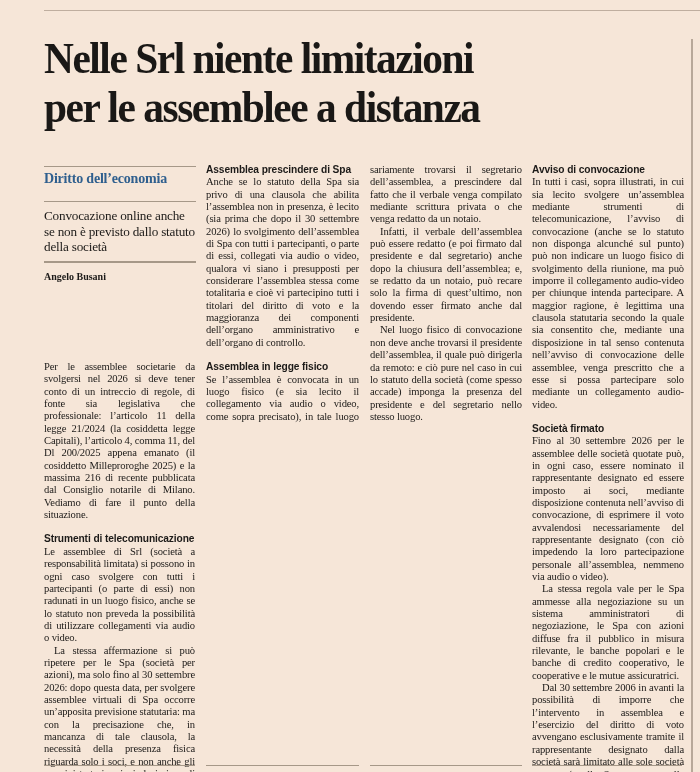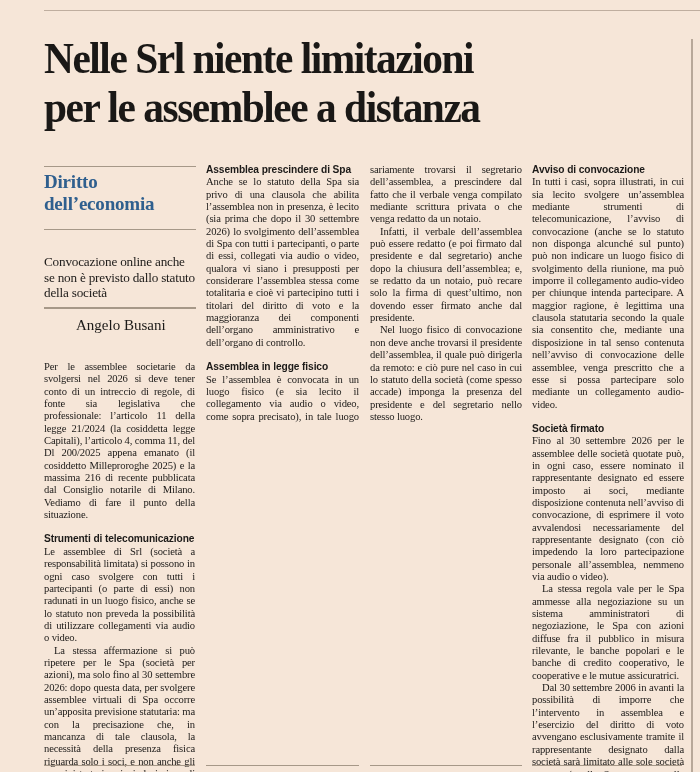--- a/index.html
+++ b/index.html
@@ -14,23 +14,23 @@
   .right-rule { position: absolute; left: 691px; top: 39px; width: 2px; height: 733px; background: #b8a899; }
   .headline {
     position: absolute; left: 44px; top: 34px; width: 620px;
     font-family: "Liberation Serif", serif; font-weight: bold;
     font-size: 45px; line-height: 49px; letter-spacing: -1.6px;
     transform: scaleX(0.92); transform-origin: left top;
     color: #1a1816;
   }
   .sidebar { position: absolute; left: 44px; top: 166px; width: 152px; }
   .rule { height: 1px; background: #a69888; }
-  .section-label { font-size: 19px; font-weight: bold; color: #2f5f8e; padding: 4px 0 14px 0; letter-spacing: -0.2px; }
-  .summary { font-size: 13.2px; line-height: 15.5px; padding: 6px 0 6px 0; letter-spacing: -0.2px; margin-top: 18px; }
-  .author { font-size: 15px; font-weight: normal; padding: 8px 0 0 0; margin-left: 32px; }
+  .section-label { font-size: 14px; font-weight: bold; color: #2f5f8e; padding: 4px 0 14px 0; letter-spacing: -0.2px; }
+  .summary { font-size: 13.2px; line-height: 15.5px; padding: 6px 0 6px 0; letter-spacing: -0.2px; }
+  .author { font-size: 10px; font-weight: bold; padding: 8px 0 0 0; }
   .col { position: absolute; font-size: 10.6px; line-height: 12.35px; text-align: justify; letter-spacing: -0.15px; }
   .col p { margin: 0; text-indent: 10px; }
   .col p.noindent { text-indent: 0; }
   .col .subhead { font-family: "Liberation Sans", "DejaVu Sans", sans-serif; font-weight: bold; font-size: 10.2px; line-height: 12.35px; letter-spacing: -0.1px; }
   .gap { height: 12px; }
   .col1 { left: 44px; top: 361px; width: 151px; }
   .col2 { left: 206px; top: 164px; width: 153px; }
   .col3 { left: 370px; top: 164px; width: 152px; }
   .col4 { left: 532px; top: 164px; width: 152px; }
   .bottom-rule { position: absolute; top: 765px; height: 1px; background: #a69888; }

